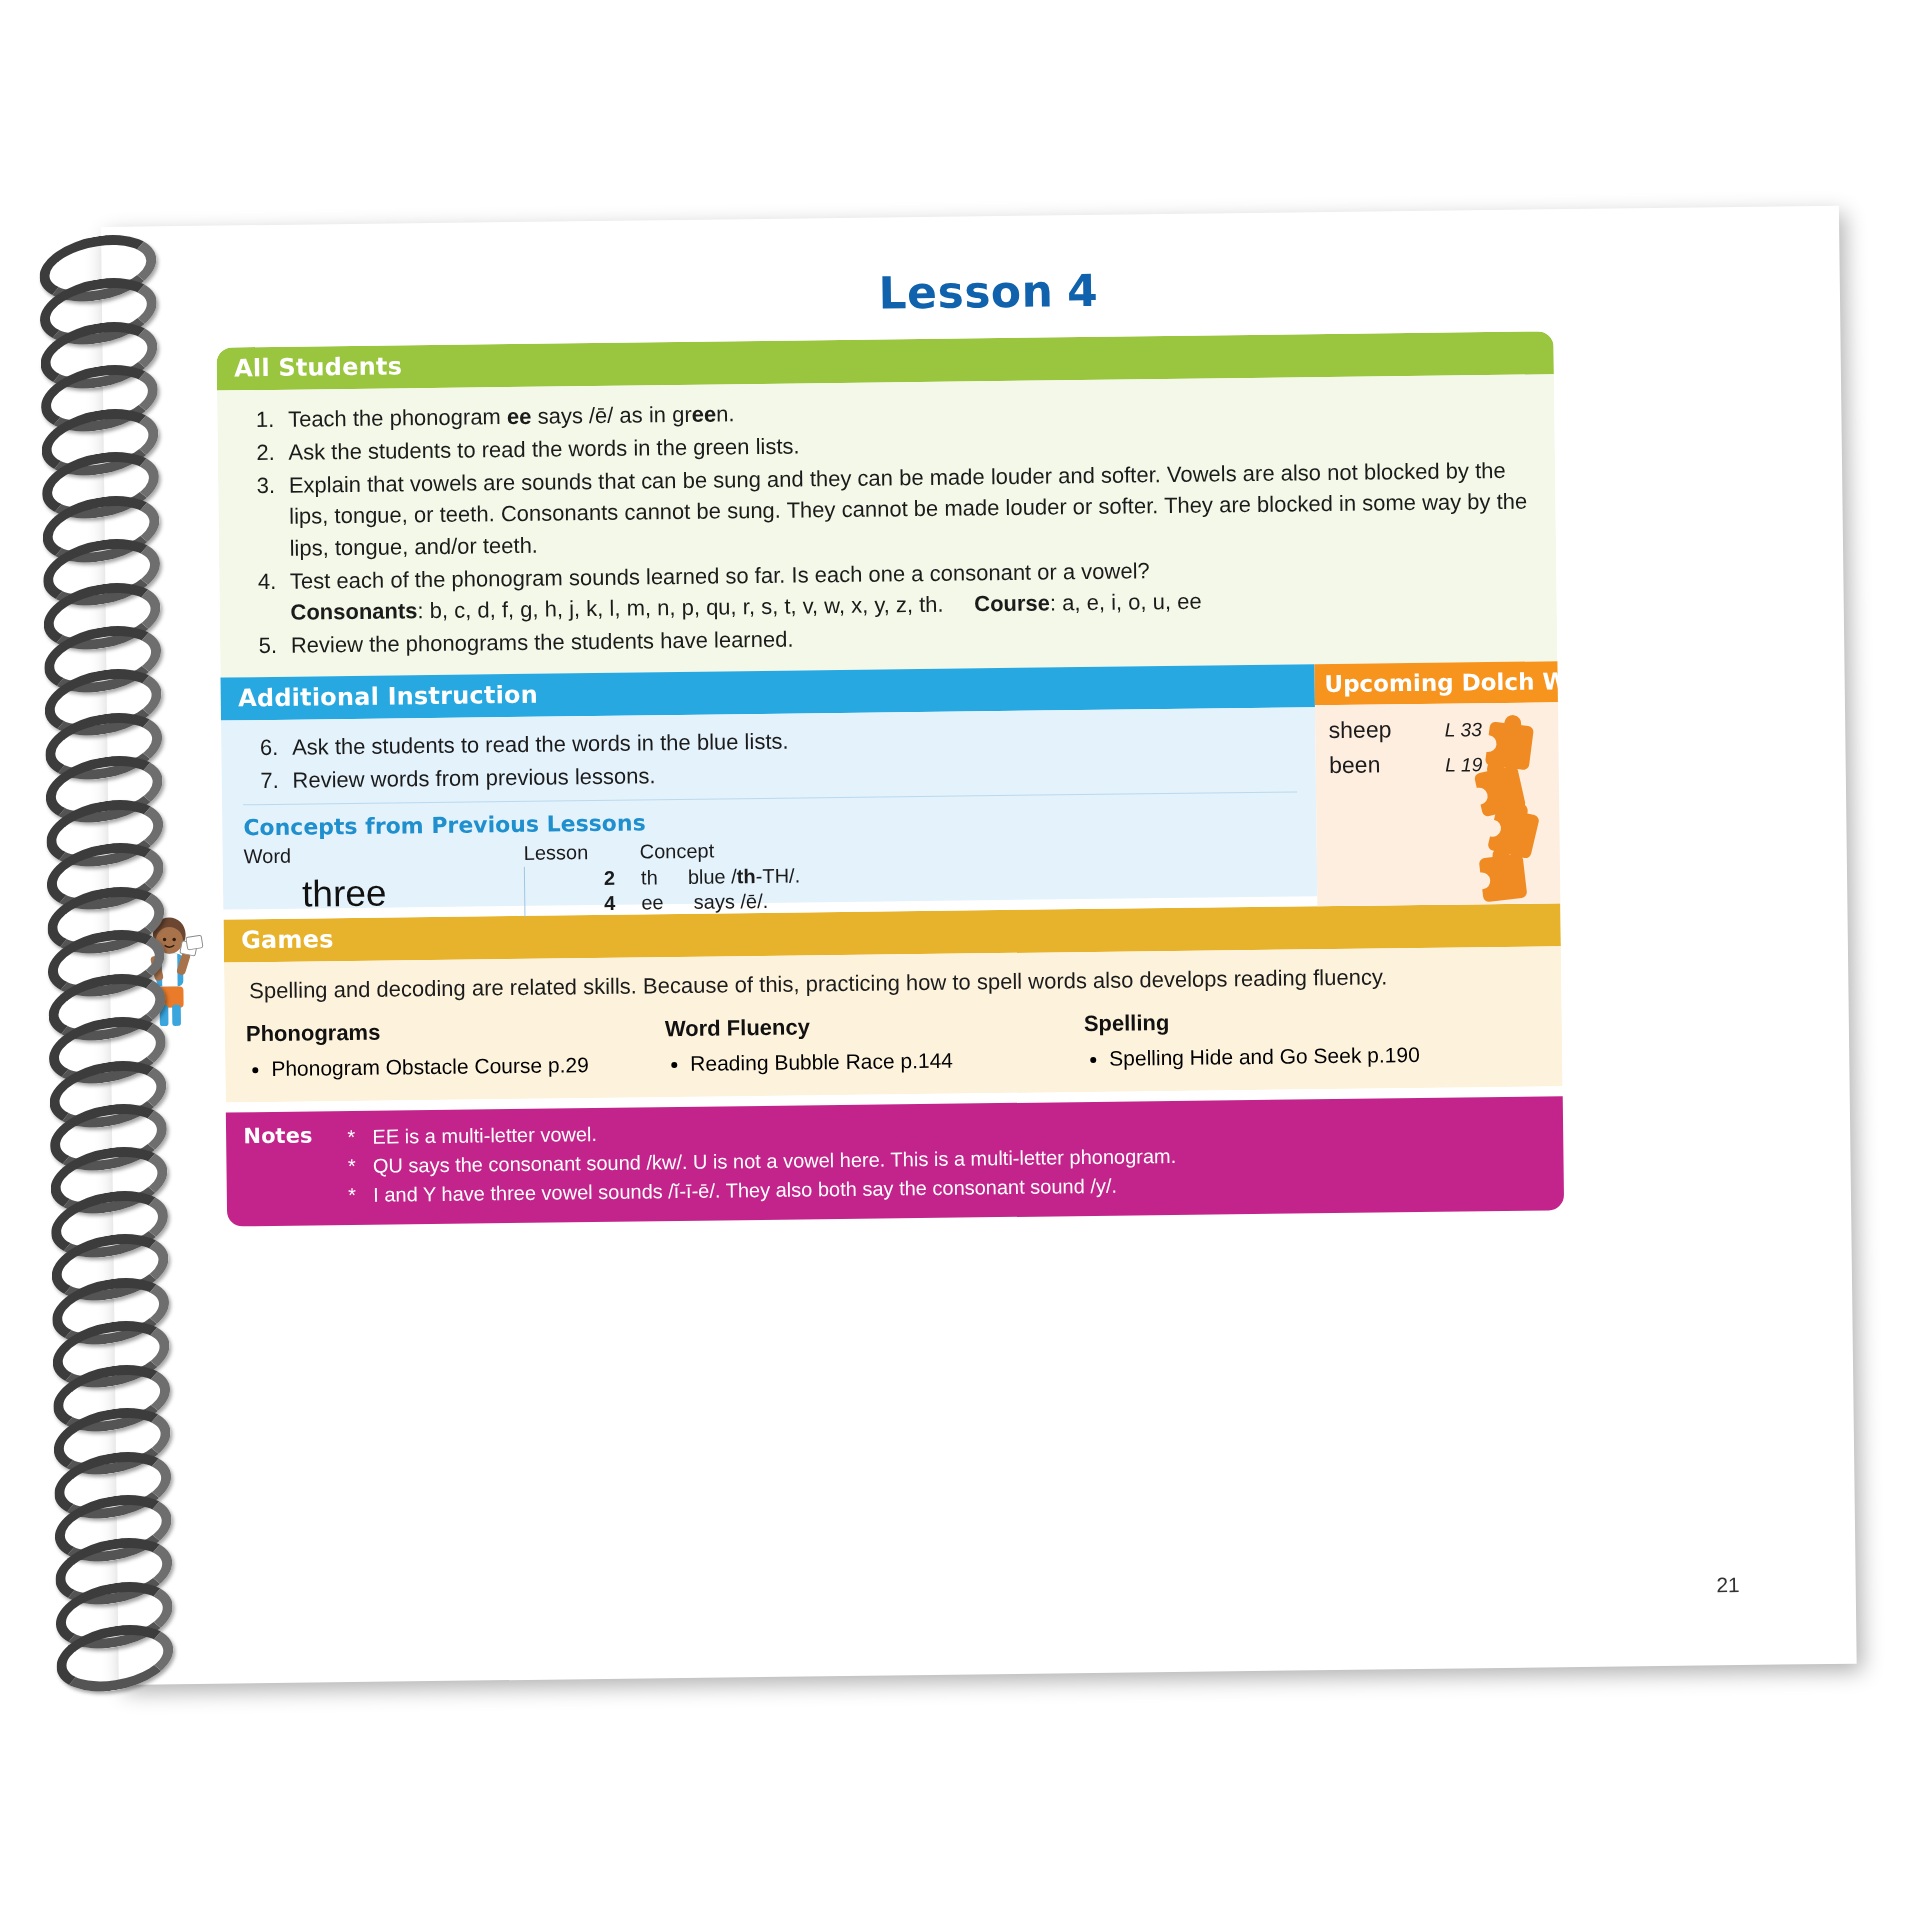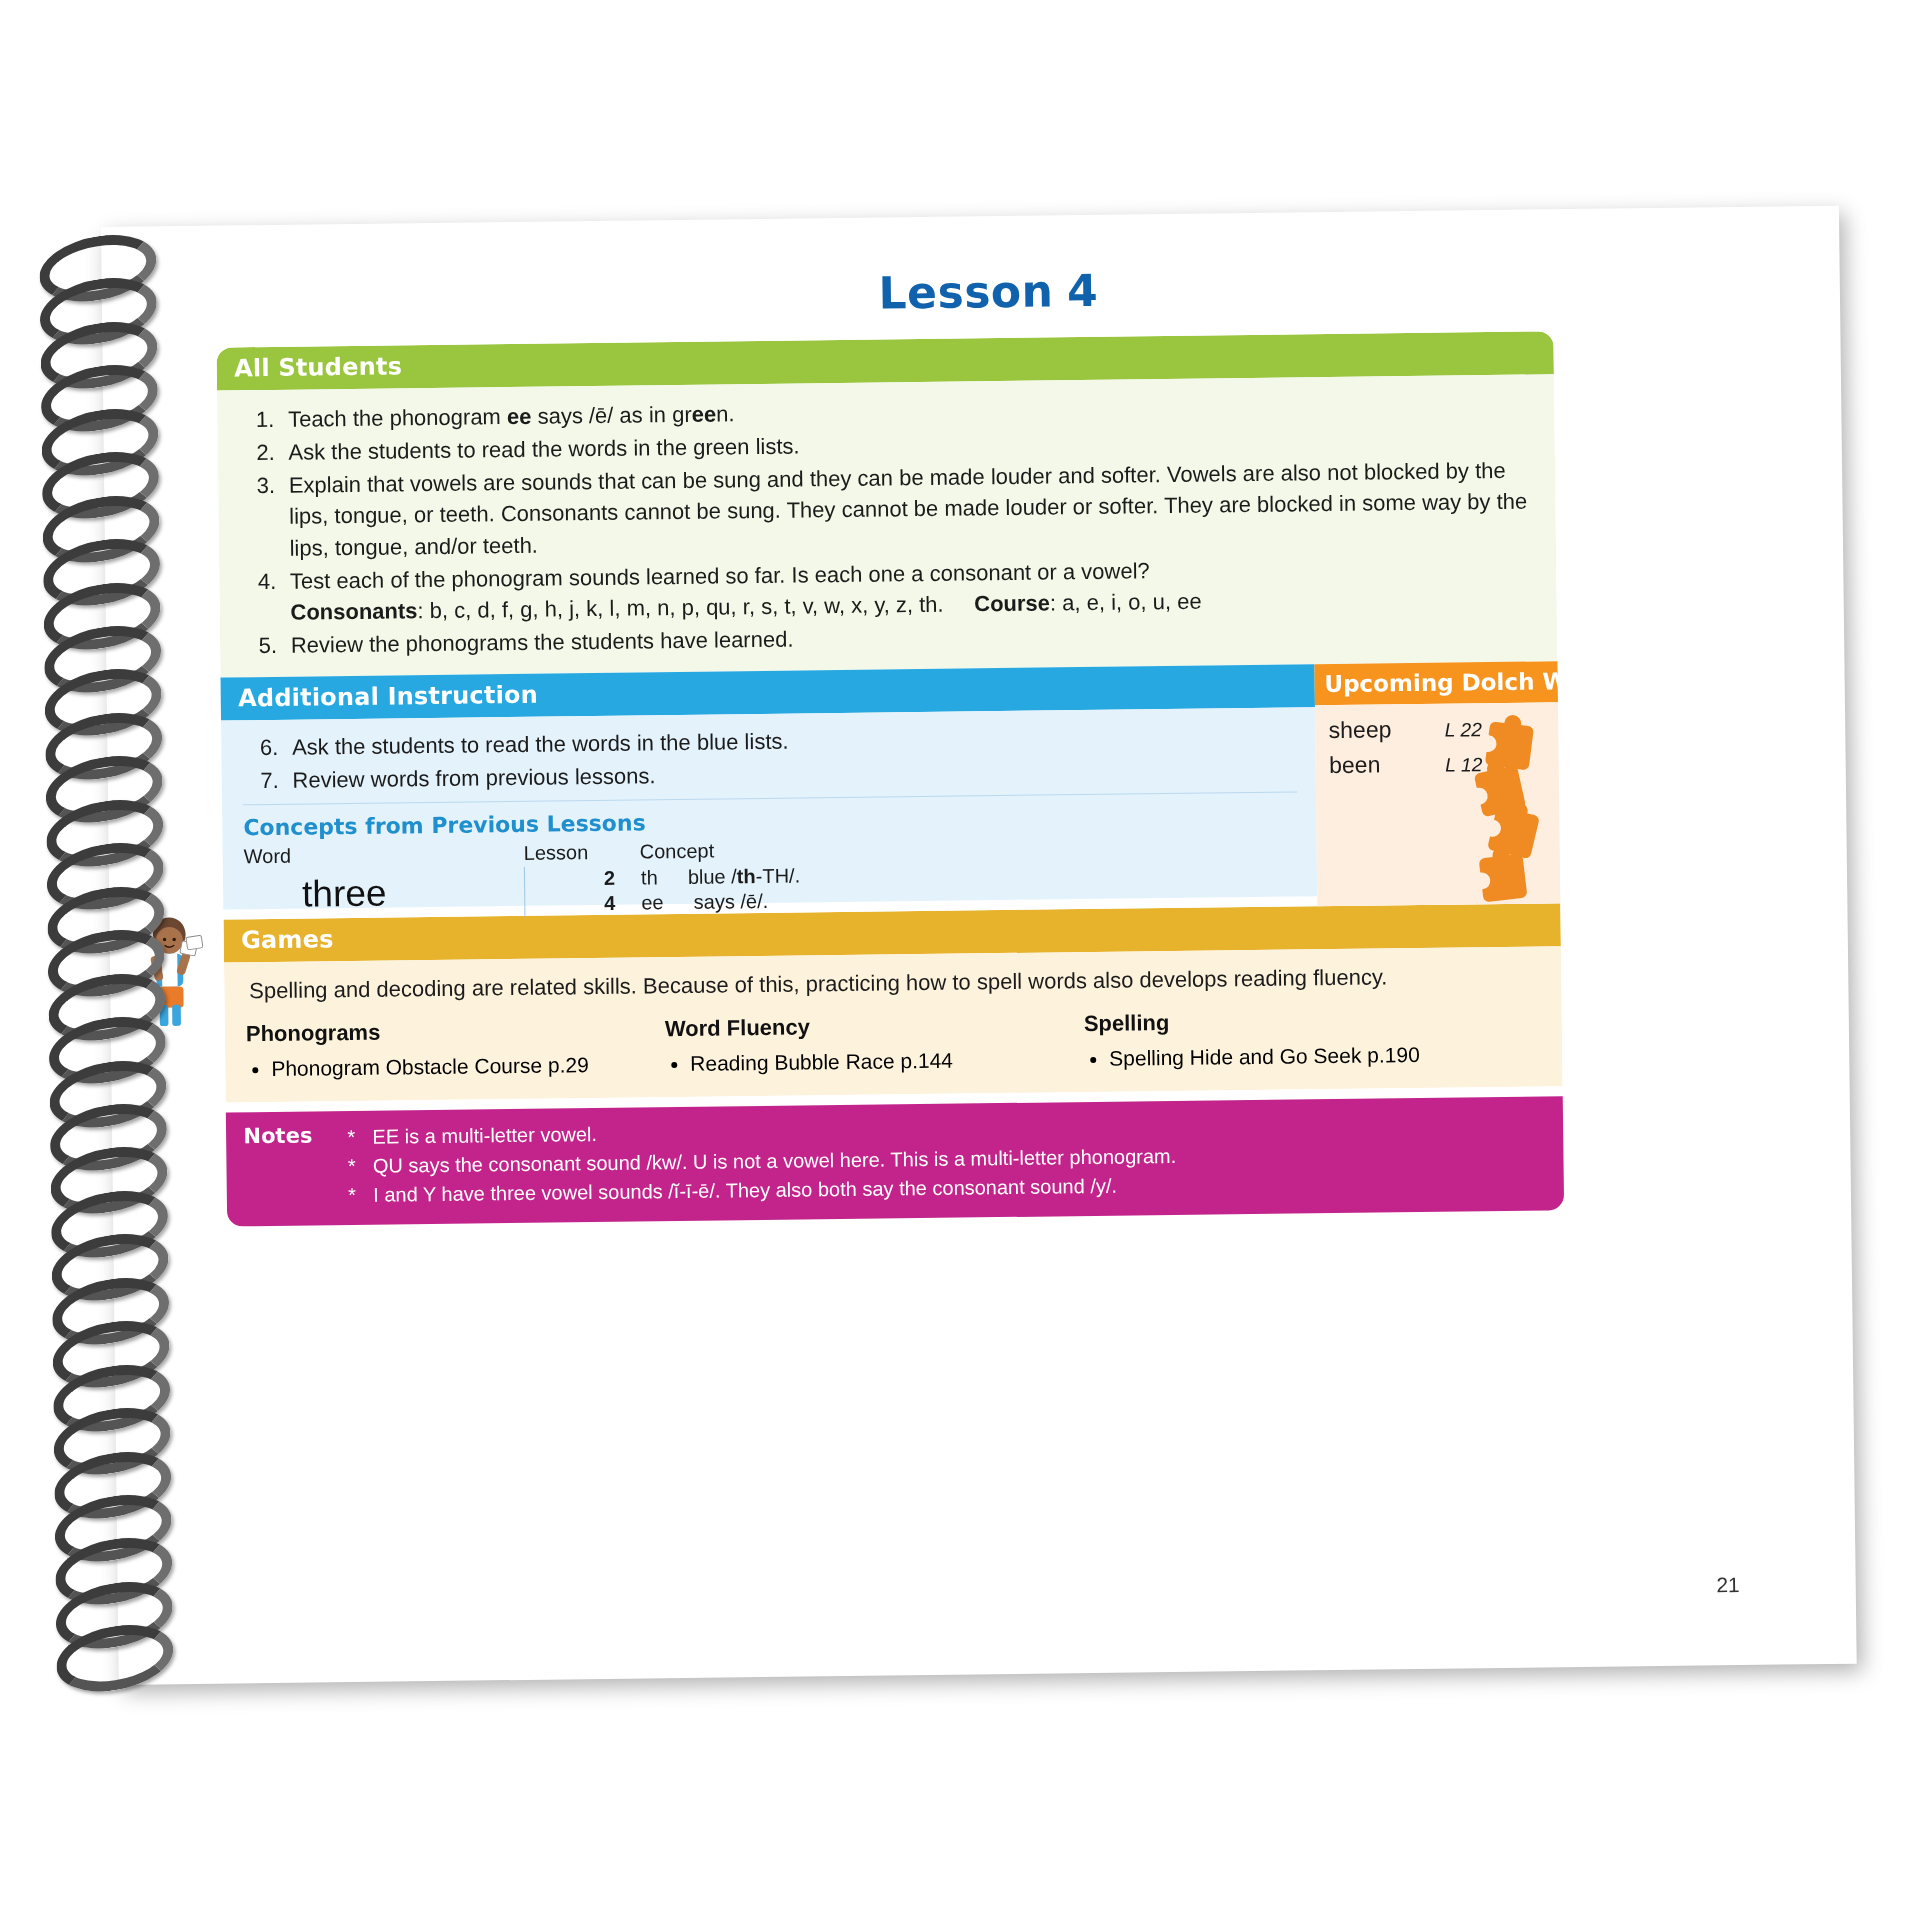--- a/index.html
+++ b/index.html
@@ -381,25 +381,25 @@
             </tbody>
               </table>
           </div>
         </div>
 
         <div class="mid-right">
           <div class="dolch-head">Upcoming Dolch Words</div>
           <div class="dolch-body">
             <div class="dolch-row">
               <span class="dolch-word">sheep</span>
-              <span class="dolch-lesson">L 22</span>
+              <span class="dolch-lesson">L 33</span>
             </div>
             <div class="dolch-row">
               <span class="dolch-word">been</span>
-              <span class="dolch-lesson">L 12</span>
+              <span class="dolch-lesson">L 19</span>
             </div>
             <div class="puzzle-art">
               <div class="pz" style="left:17.4px; top:13.5px; transform:rotate(8deg);"></div>
               <div class="pz" style="left:7.7px;  top:58px; transform:rotate(-12deg);"></div>
               <div class="pz" style="left:21px; top:100px; transform:rotate(14deg);"></div>
               <div class="pz" style="left:9.7px; top:145px; transform:rotate(-6deg);"></div>
             </div>
           </div>
         </div>
       </div>

